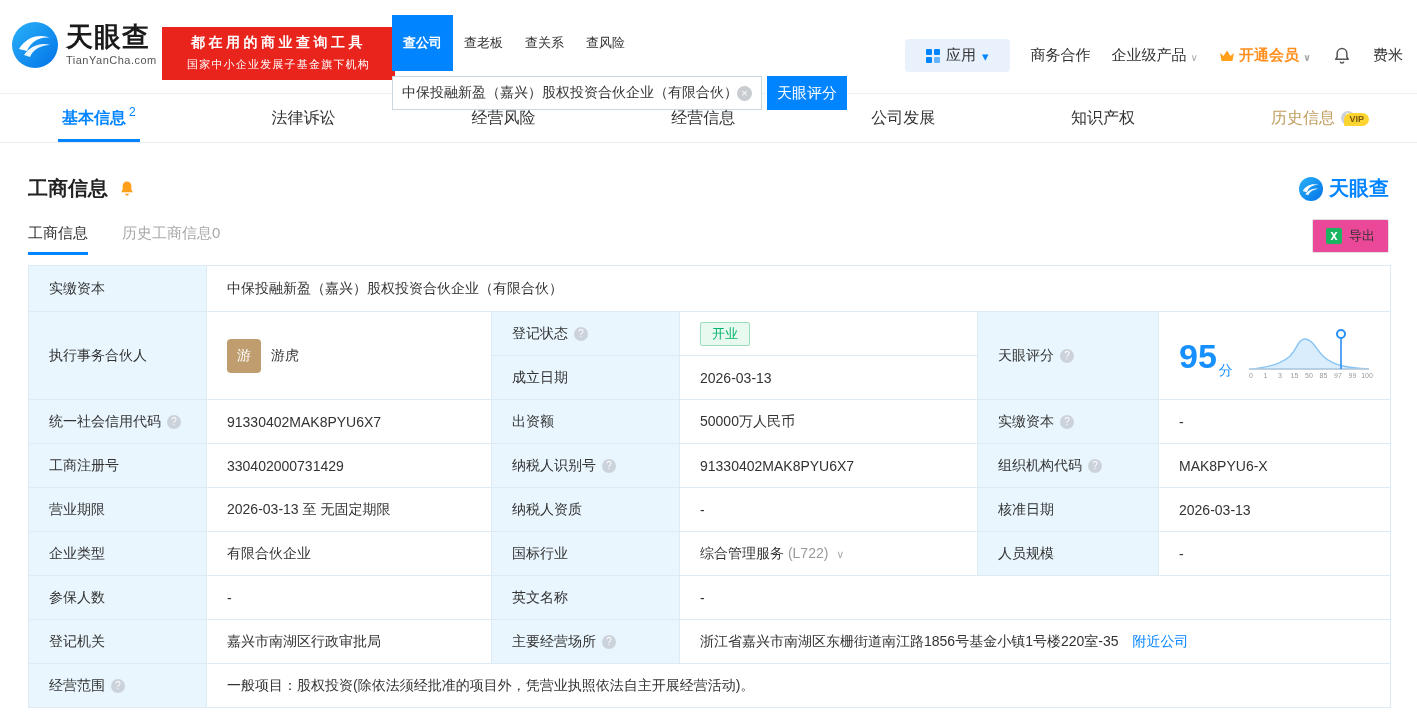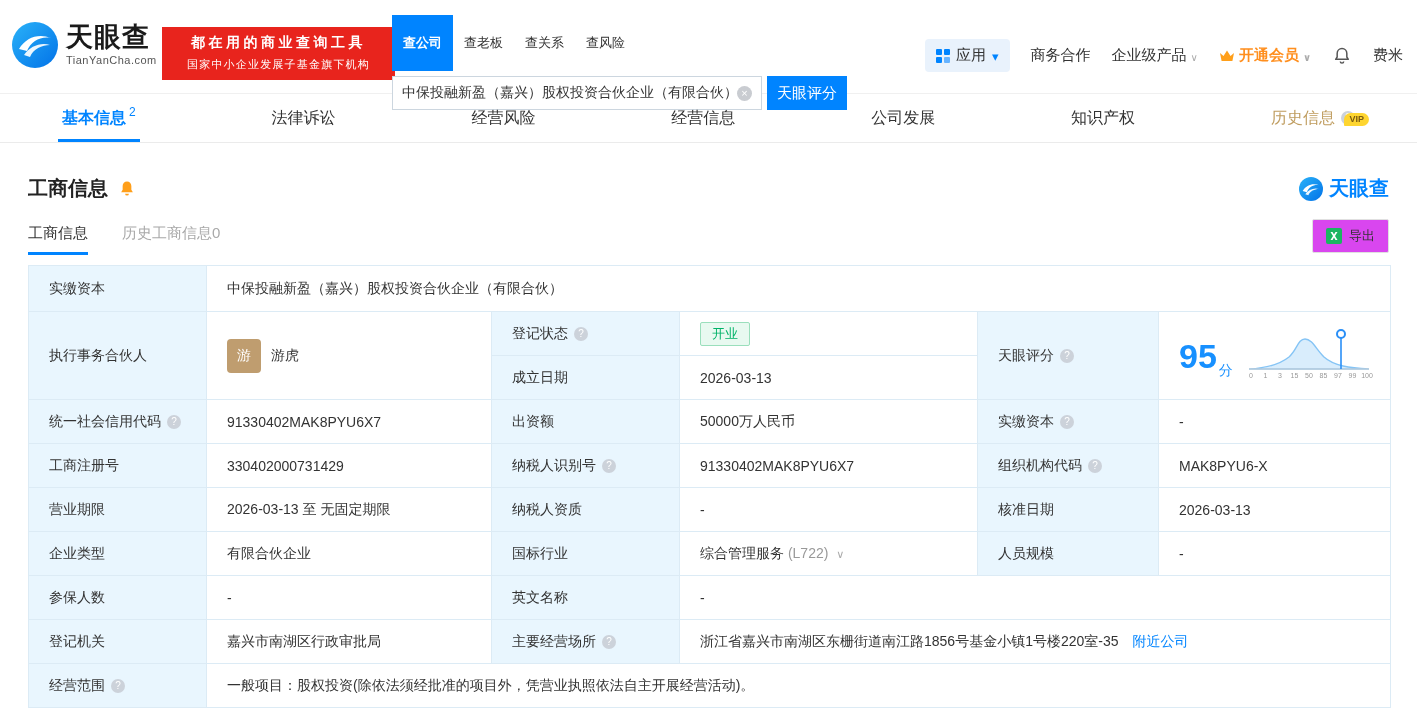--- a/index.html
+++ b/index.html
@@ -19,21 +19,21 @@
   .search-tabs { display: flex; align-items: center; margin-bottom: 5px; }
   .search-tab { font-size: 13px; color: #333; padding: 19px 11px; cursor: pointer; }
   .search-tab.active { background: #0084ff; color: #fff; font-weight: bold; }
   .search-row { display: flex; align-items: center; }
   .search-input { width: 370px; height: 34px; border: 1px solid #ccd6df; display: flex; align-items: center; padding: 0 9px; background: #fff; }
   .search-input input { border: none; outline: none; flex: 1; font-size: 14px; color: #333; font-family: inherit; background: transparent; }
   .clear-icon { width: 15px; height: 15px; border-radius: 50%; background: #c9ccd1; color: #fff; font-size: 11px; line-height: 15px; text-align: center; cursor: pointer; flex: none; }
   .clear-icon::after { content: "\00d7"; }
   .search-btn { width: 80px; height: 34px; background: #0084ff; color: #fff; font-size: 15px; border: none; margin-left: 5px; cursor: pointer; font-family: inherit; }
   .header-right { position: absolute; right: 14px; top: 39px; display: flex; align-items: center; gap: 21px; }
-  .apps-chip { display: flex; align-items: center; gap: 6px; background: #e9f2fc; border-radius: 4px; padding: 7px 11px; font-size: 15px; color: #333; cursor: pointer; }
+  .apps-chip { display: flex; align-items: center; gap: 6px; background: #e9f2fc; border-radius: 4px; padding: 7px 21px; font-size: 15px; color: #333; cursor: pointer; }
   .hr-item { font-size: 15px; color: #333; display: flex; align-items: center; gap: 4px; cursor: pointer; white-space: nowrap; }
   .hr-item.vip { color: #ff8f1f; font-weight: bold; }
   .caret-solid::after { content: "\25be"; color: #0084ff; font-size: 13px; }
   .caret-thin::after { content: "\2228"; color: #aaa; font-size: 10px; }
   .icon-box { display: inline-flex; align-items: center; }
   
   .main-tabs { height: 50px; border-top: 1px solid #f0f0f0; border-bottom: 1px solid #ebebeb; display: flex; justify-content: space-between; padding: 0 62px; background: #fff; }
   .main-tab { display: flex; align-items: center; font-size: 16px; color: #333; position: relative; cursor: pointer; }
   .main-tab.active { color: #0084ff; font-weight: bold; }
   .main-tab.active::after { content: ""; position: absolute; left: -4px; right: -4px; bottom: 0; height: 3px; background: #0084ff; }
@@ -47,21 +47,21 @@
   .content { padding: 0 28px; }
   .section-header { display: flex; align-items: center; margin-top: 32px; }
   .section-title { font-size: 20px; font-weight: bold; color: #222; }
   .bell-wrap { margin-left: 10px; display: inline-flex; cursor: pointer; }
   .right-logo { margin-left: auto; display: flex; align-items: center; gap: 6px; color: #0084ff; font-size: 20px; font-weight: bold; }
   .subtabs-row { display: flex; align-items: center; margin-top: 14px; }
   .subtab { font-size: 15px; margin-right: 34px; padding: 8px 0 12px; position: relative; cursor: pointer; }
   .subtab.active { color: #333; }
   .subtab.active::after { content: ""; position: absolute; left: 0; right: 0; bottom: 0; height: 3px; background: #0084ff; }
   .subtab.inactive { color: #a9a9a9; }
-  .export-btn { margin-left: auto; display: flex; align-items: center; gap: 7px; border: 1px solid #e0e0e0; border-radius: 2px; padding: 7px 13px; font-size: 13px; color: #333; background: #d946ef; cursor: pointer; font-family: inherit; }
+  .export-btn { margin-left: auto; display: flex; align-items: center; gap: 7px; border: 1px solid #e0e0e0; border-radius: 2px; padding: 7px 13px; font-size: 13px; color: #333; background: #ec4899; cursor: pointer; font-family: inherit; }
   
   .info-table { border-collapse: collapse; width: 1362px; table-layout: fixed; margin-top: 10px; }
   .info-table td { border: 1px solid #dcebf5; padding: 0 20px; font-size: 14px; color: #333; height: 44px; }
   .info-table td.lbl { background: #e9f6fe; }
   .flexcell { display: flex; align-items: center; }
   .avatar { width: 34px; height: 34px; border-radius: 4px; background: #bf9d6f; color: #fff; font-size: 14px; display: flex; align-items: center; justify-content: center; margin-right: 10px; flex: none; }
   .status-badge { display: inline-block; background: #e8f9f0; color: #00b268; border: 1px solid #9adfbc; font-size: 13px; padding: 2px 11px; border-radius: 2px; }
   .score-cell { padding: 0 10px 0 20px !important; }
   .score-num { font-size: 34px; font-weight: bold; color: #1790ff; line-height: 1; }
   .score-unit { font-size: 14px; color: #1790ff; margin-left: 2px; align-self: flex-end; margin-bottom: 4px; }

